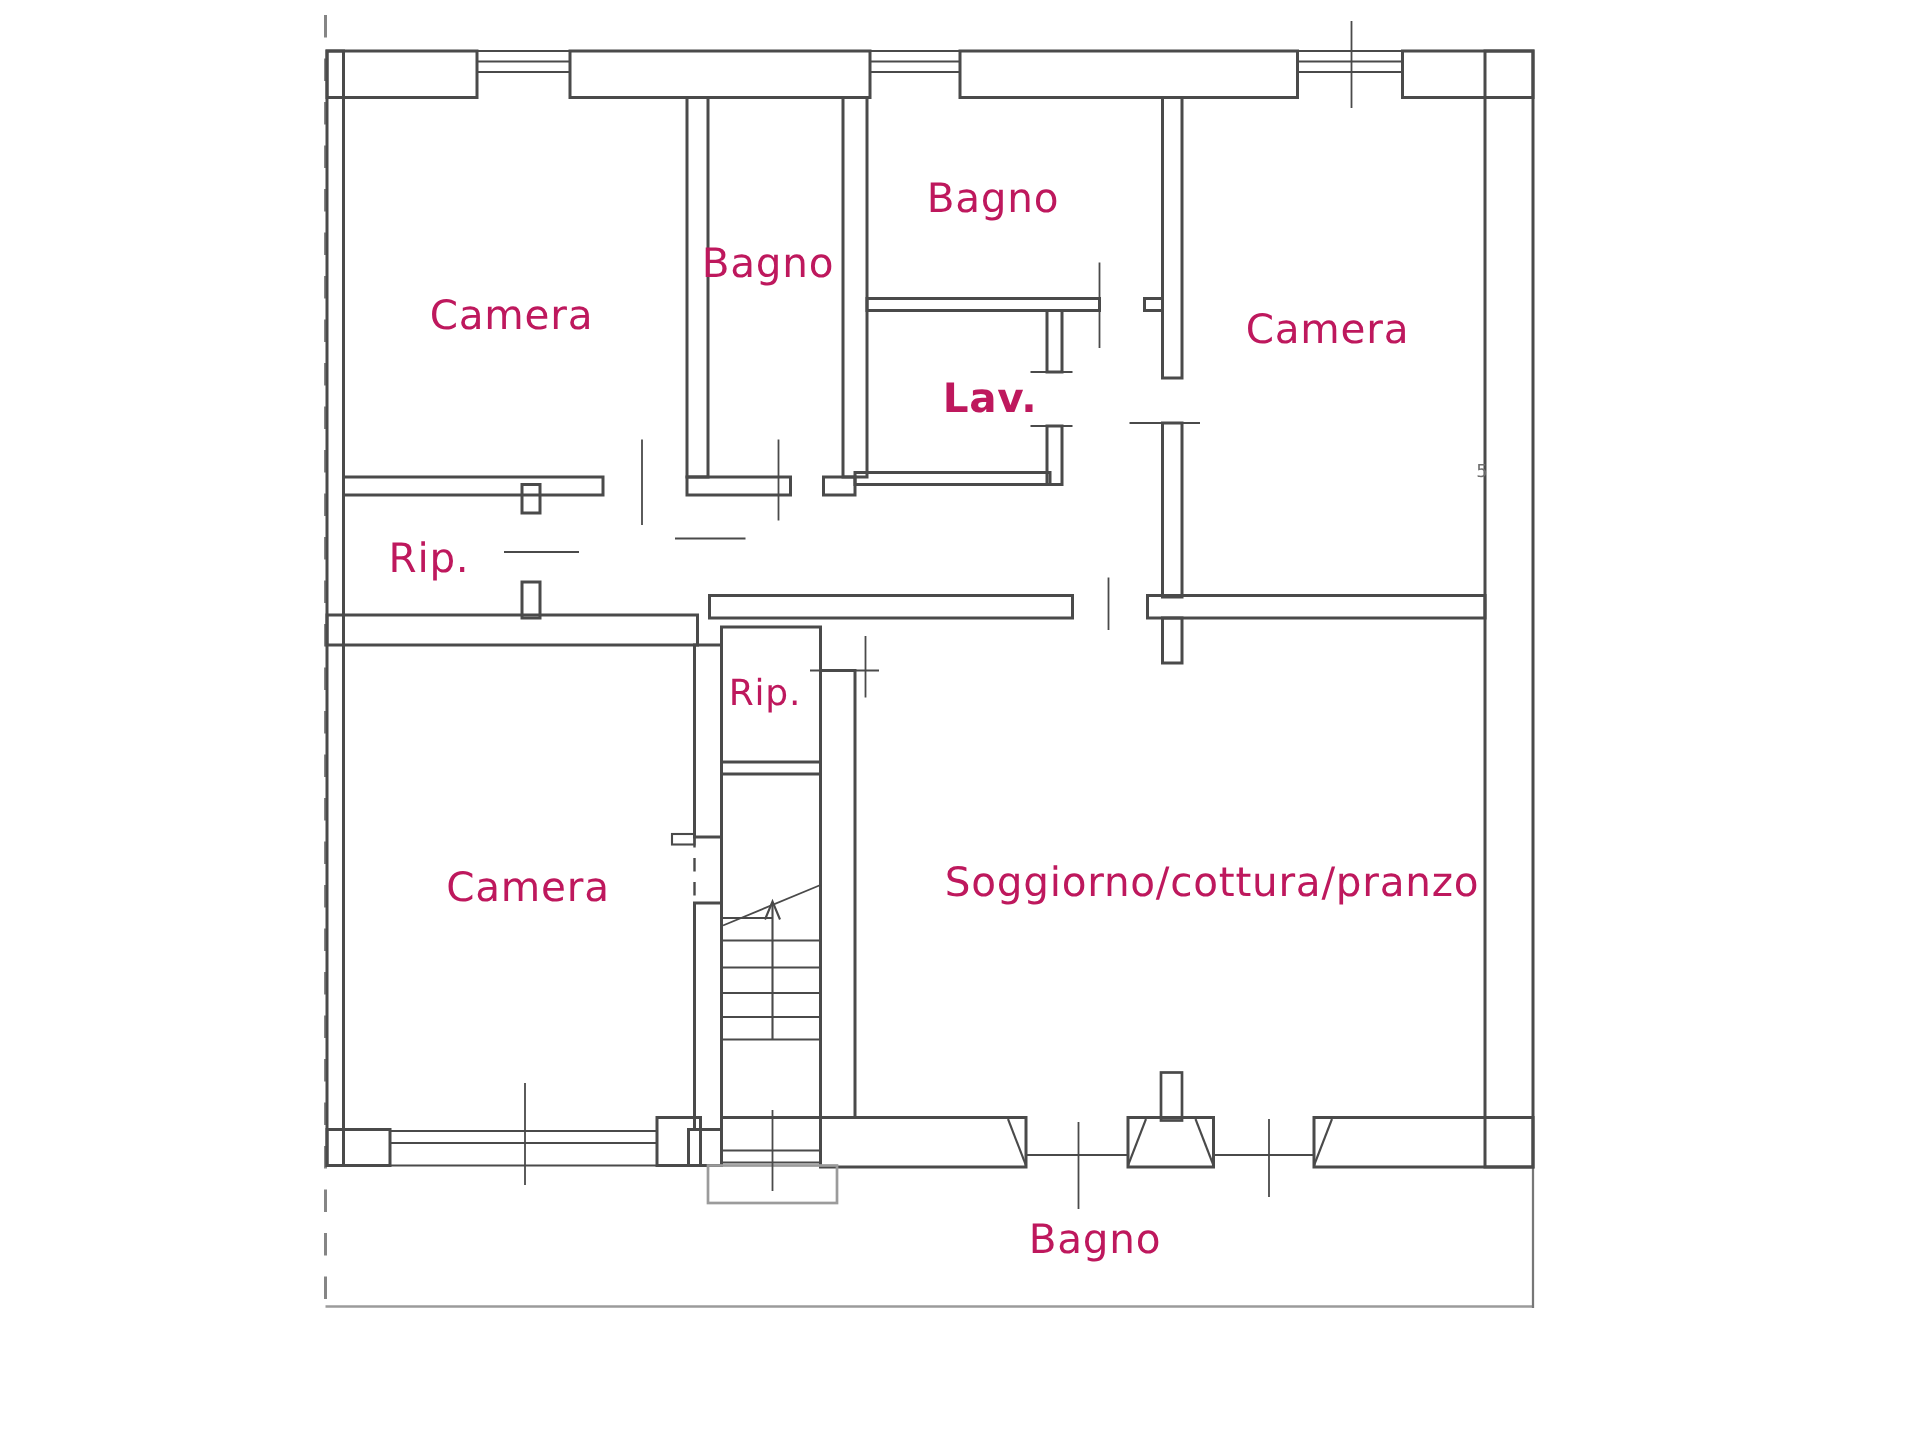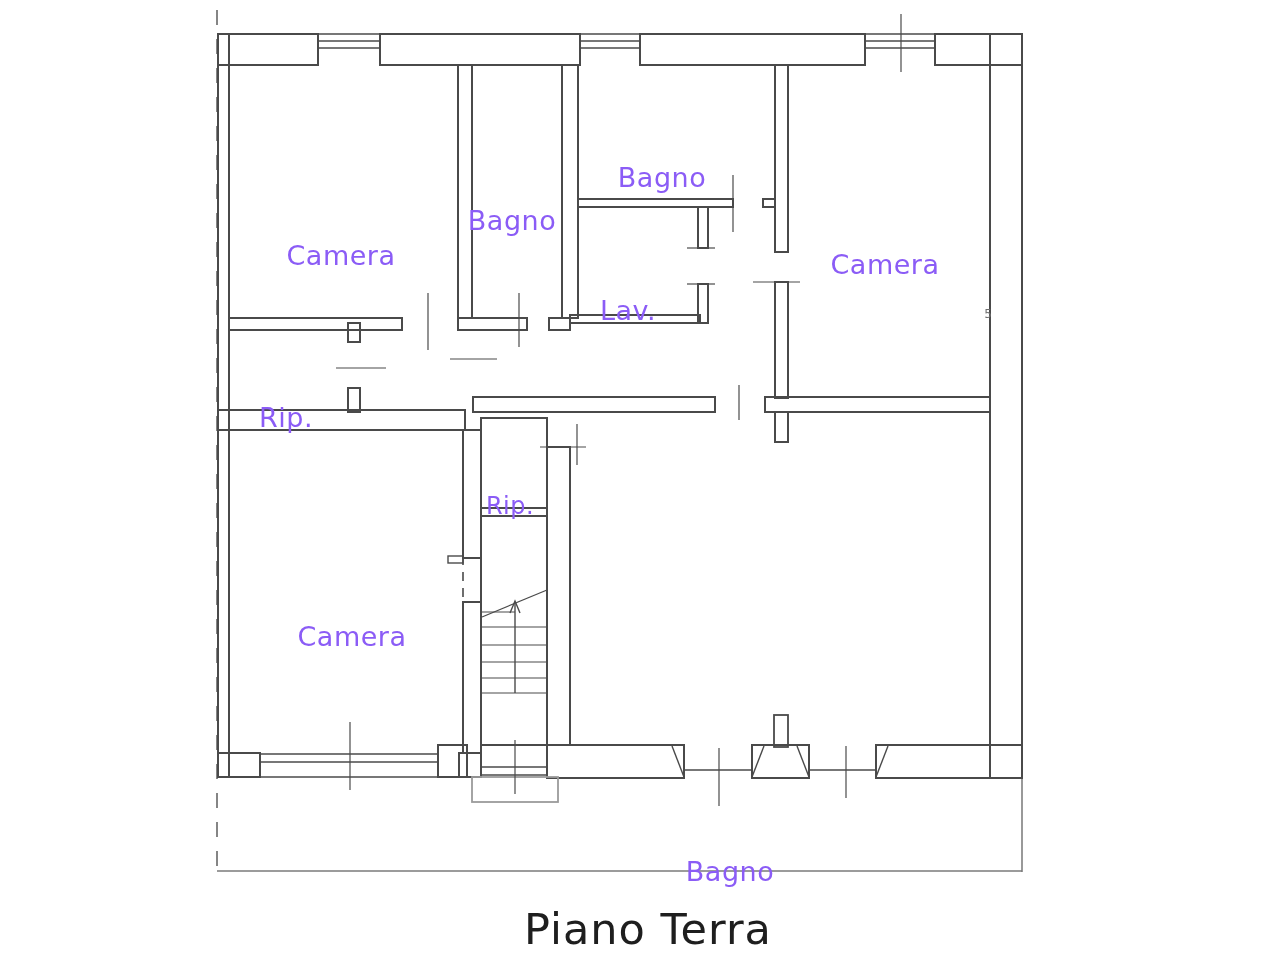--- a/index.html
+++ b/index.html
@@ -3,21 +3,21 @@
 <meta charset="utf-8">
 <style>
   html,body{margin:0;padding:0;background:#ffffff;}
   #stage{
     position:relative;width:1280px;height:960px;background:#ffffff;overflow:hidden;
     font-family:"DejaVu Sans", sans-serif;
   }
   #plan-svg{position:absolute;left:0;top:0;}
   .room-label{
     position:absolute;transform:translate(-50%,-50%);
-    color:#8b5cf6;font-size:27px;letter-spacing:0.5px;white-space:nowrap;margin-top:44px;
+    color:#be185d;font-size:27px;letter-spacing:0.5px;white-space:nowrap;
   }
   .small-label{font-size:24px;}
   .title-label{
     position:absolute;transform:translate(-50%,-50%);
     color:#1e1e1e;font-size:43px;letter-spacing:1px;white-space:nowrap;
   }
   .stray{position:absolute;transform:translate(-50%,-50%);color:#6f6f6f;font-size:12px;}
 </style>
 </head>
 <body>
@@ -152,23 +152,23 @@
         <line x1="515" y1="740" x2="515" y2="794"></line>
         <line x1="719" y1="748" x2="719" y2="806"></line>
         <line x1="846" y1="746" x2="846" y2="798"></line>
       </g>
     </g>
   </svg>
 
   <div class="room-label" style="left:341px;top:211px;">Camera</div>
   <div class="room-label" style="left:512px;top:176px;">Bagno</div>
   <div class="room-label" style="left:662px;top:133px;">Bagno</div>
-  <div class="room-label" style="left:628px;top:266px;">Lav.</div>
+  <div class="room-label" style="left:660px;top:266px;font-weight:bold;">Lav.</div>
   <div class="room-label" style="left:885px;top:220px;">Camera</div>
   <div class="room-label" style="left:286px;top:373px;">Rip.</div>
   <div class="room-label small-label" style="left:510px;top:462px;">Rip.</div>
   <div class="room-label" style="left:352px;top:592px;">Camera</div>
+  <div class="room-label" style="left:808px;top:589px;">Soggiorno/cottura/pranzo</div>
   <div class="room-label" style="left:730px;top:827px;">Bagno</div>
 
-  <div class="title-label" style="left:648px;top:929px;">Piano Terra</div>
 
   <div class="stray" style="left:988px;top:314px;">5</div>
 </div>
 
 </body></html>

